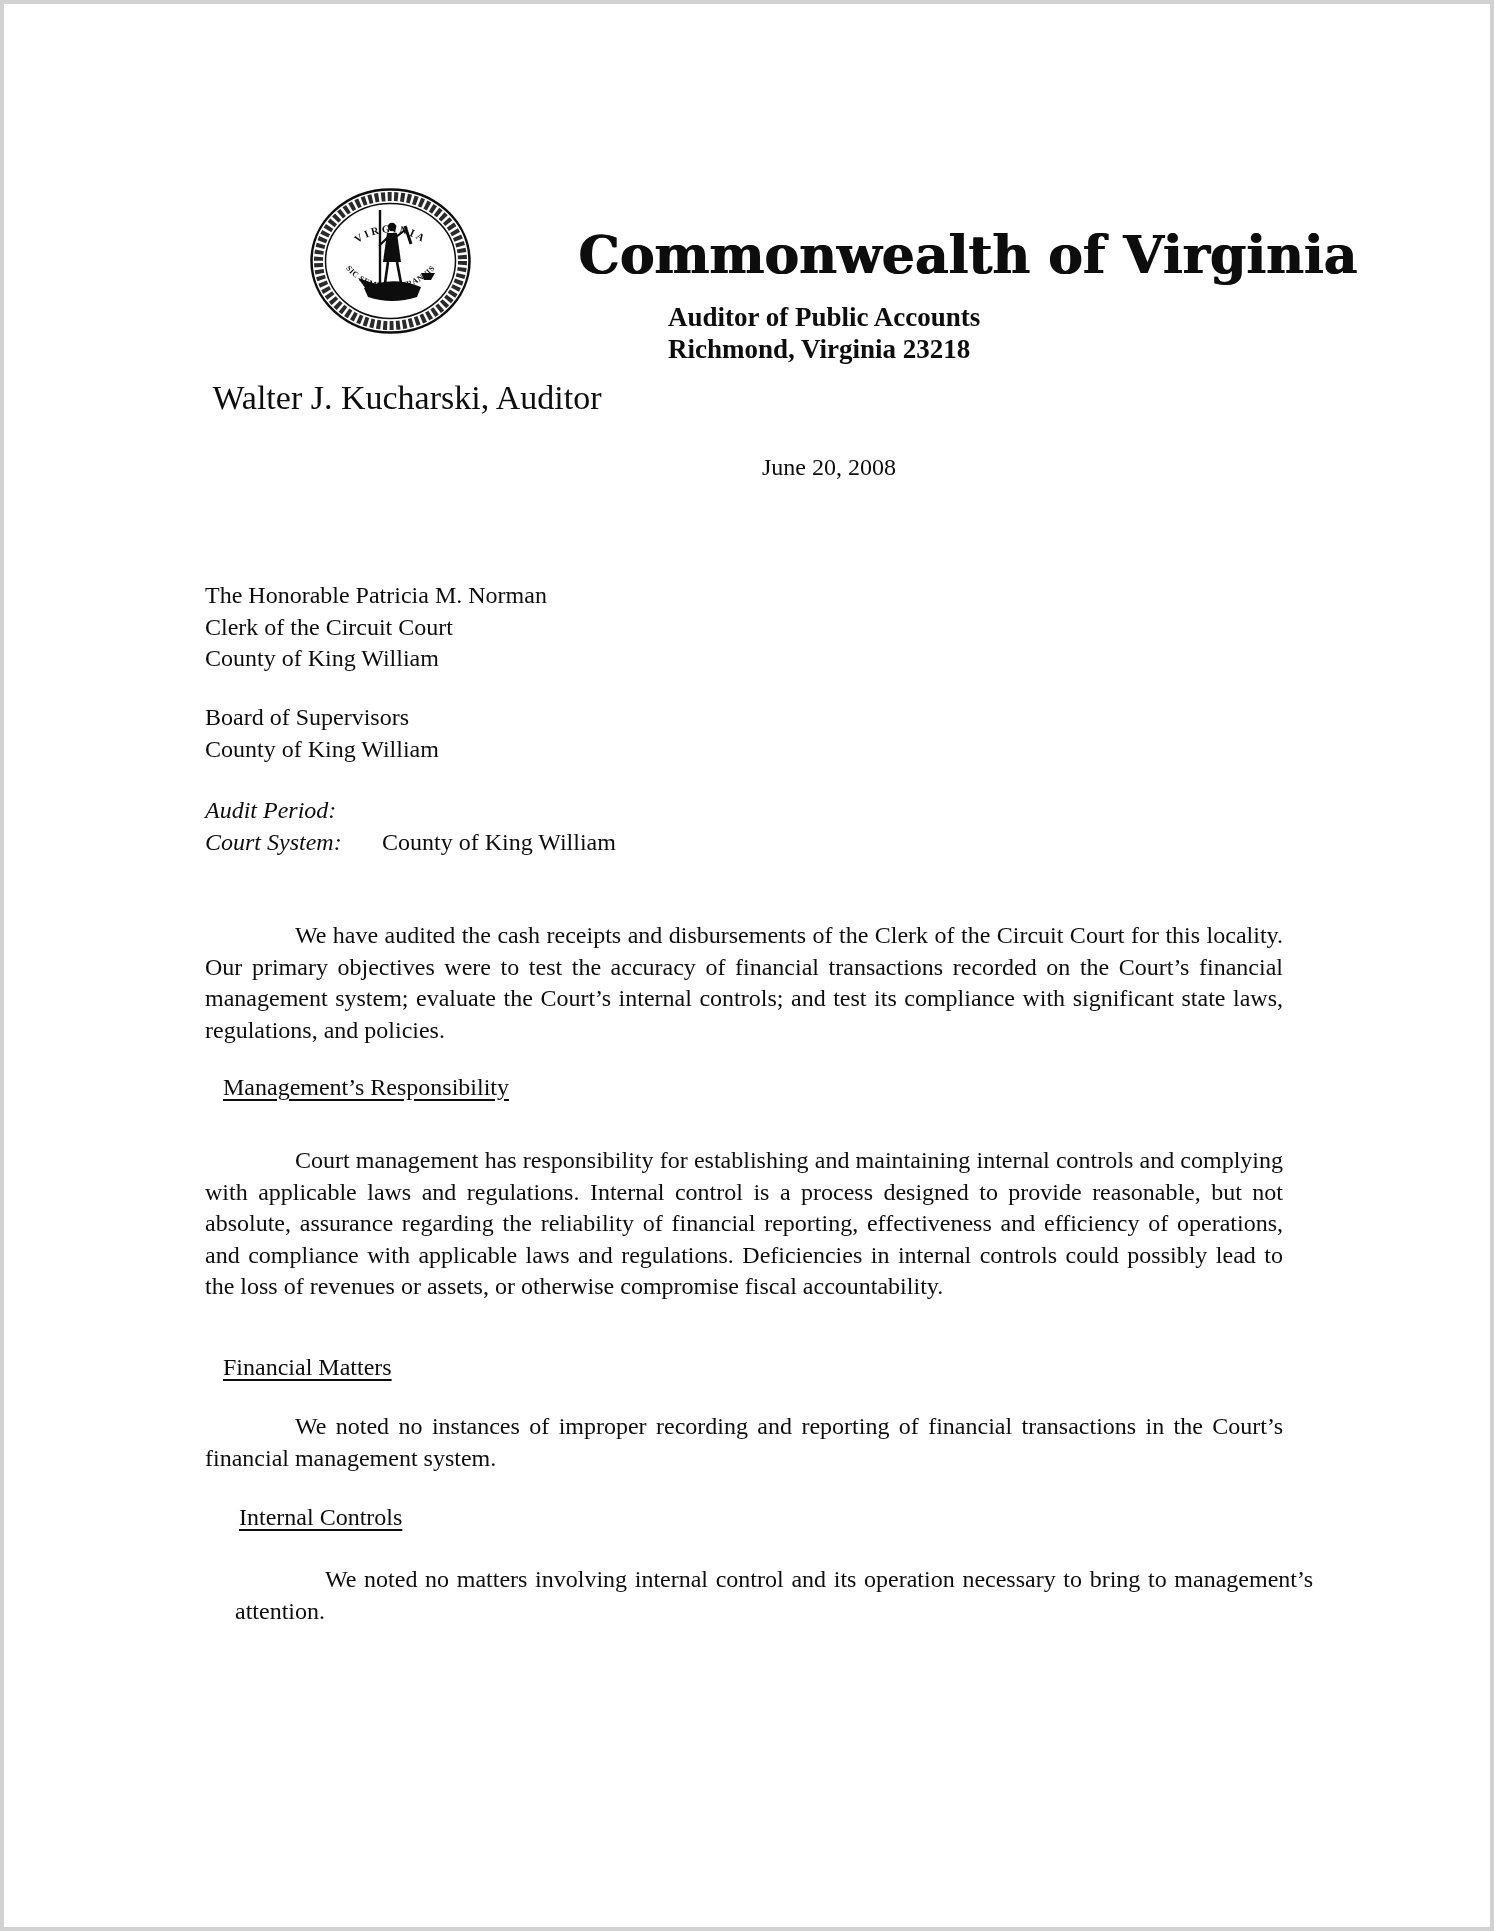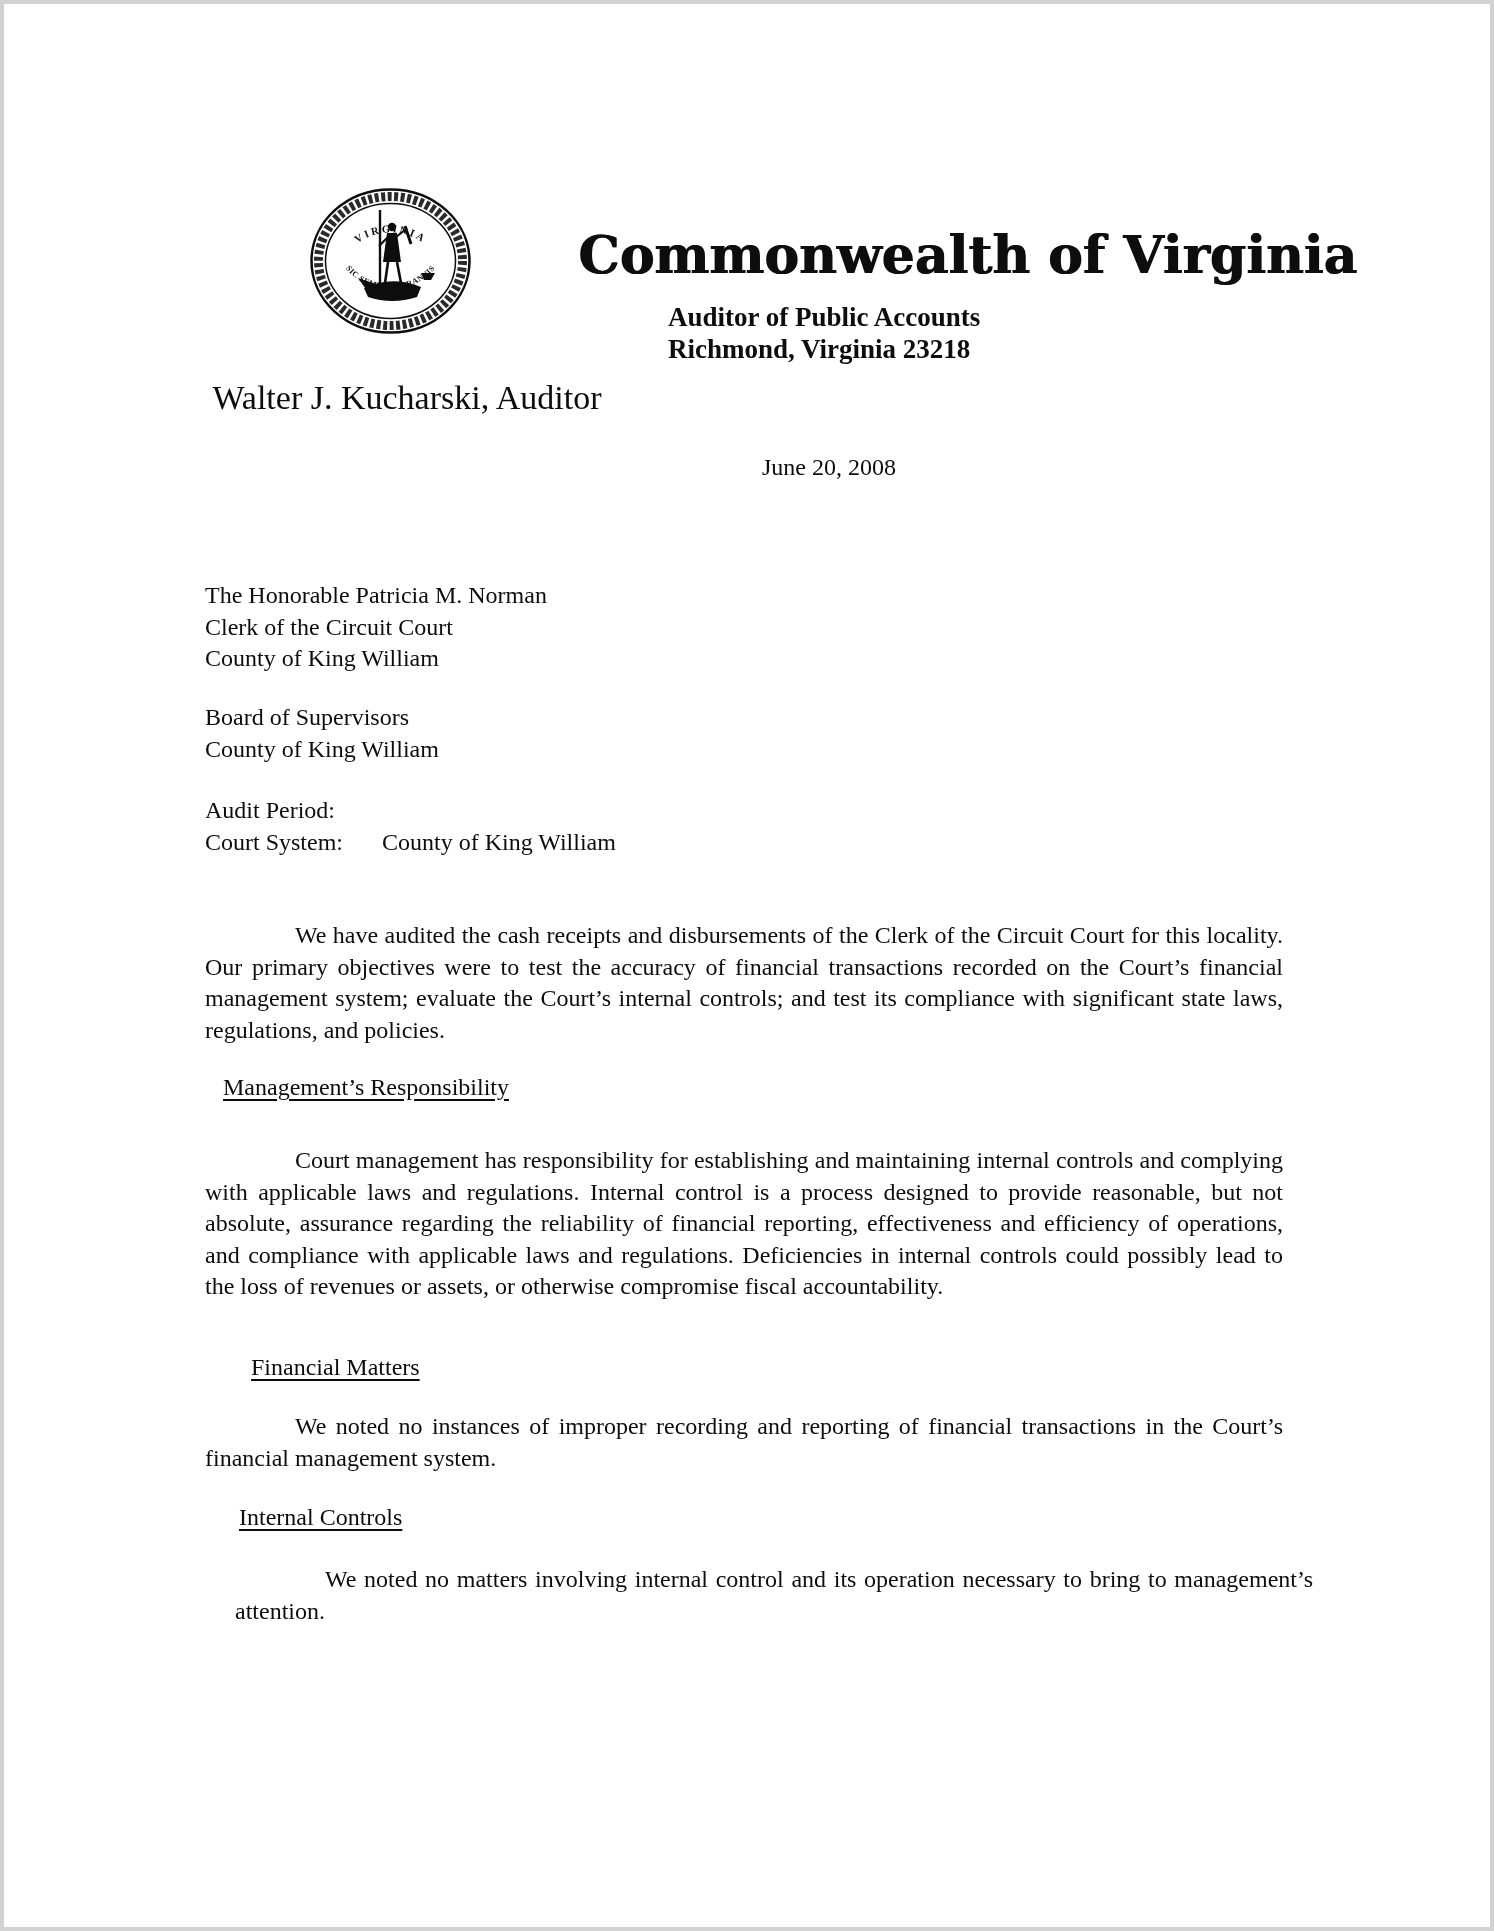--- a/index.html
+++ b/index.html
@@ -37,33 +37,33 @@
     text-align:center;font-weight:400;font-size:34px;
     white-space:nowrap;
   }
   .date-line{left:762px;top:454px;font-size:24px;}
   
   .addr,.ref,.para,.heading{font-size:24px;line-height:31.5px;}
   .addr1{left:205px;top:580px;}
   .addr2{left:205px;top:702px;}
   .ref{left:205px;top:795px;}
   .ref-row{display:flex;}
-  .ref-label{width:177px;flex:0 0 177px;}
+  .ref-label{width:177px;flex:0 0 177px;font-style:italic;}
   .para{
     left:205px;width:1078px;margin:0;
     text-align:justify;
     text-indent:90px;
   }
   .p1{top:920px;}
   .p2{top:1145px;}
   .p3{top:1411px;}
   .p4{top:1564px;margin-left:30px;}
   .heading{left:223px;text-decoration:underline;text-underline-offset:4px;}
   .h1{top:1072px;}
-  .h2{top:1352px;margin-left:28px;}
+  .h2{top:1352px;}
   .h3{top:1502px;margin-left:16px;}
   .seal text{font-family:"Liberation Serif",serif;font-weight:700;fill:#0d0d0d;}
 </style>
 </head>
 <body>
 
 <div class="page">
   <div class="frame"></div>
 
   <div class="abs seal">

